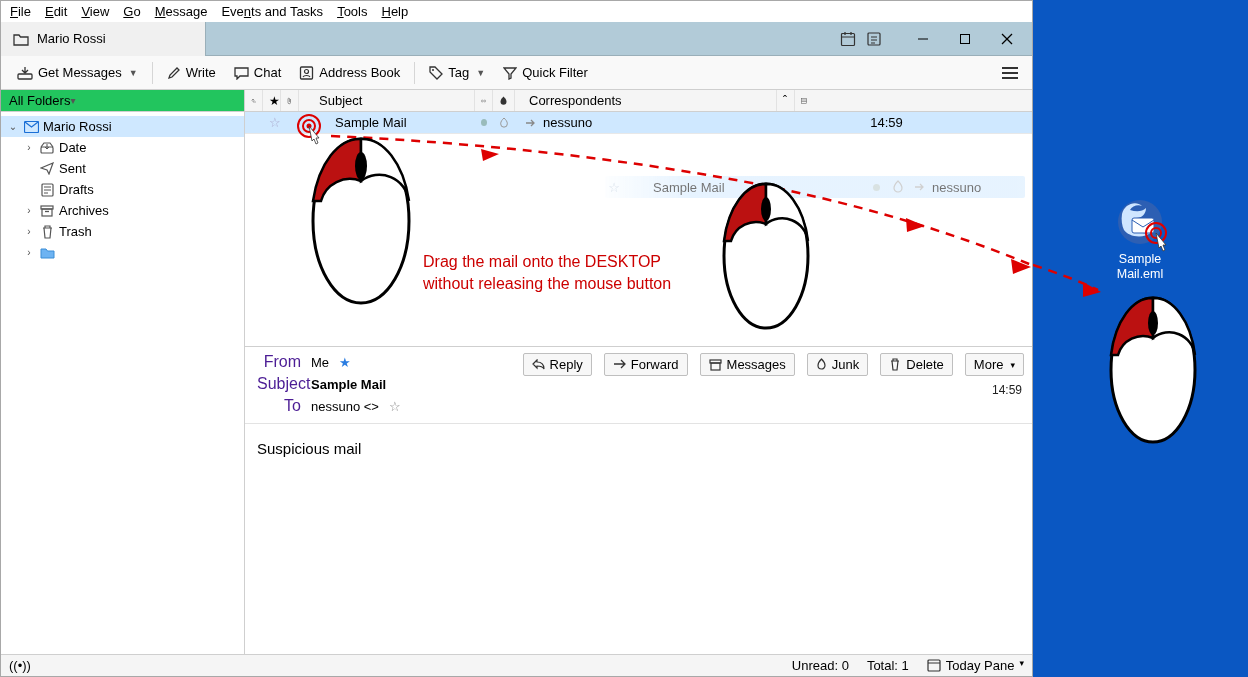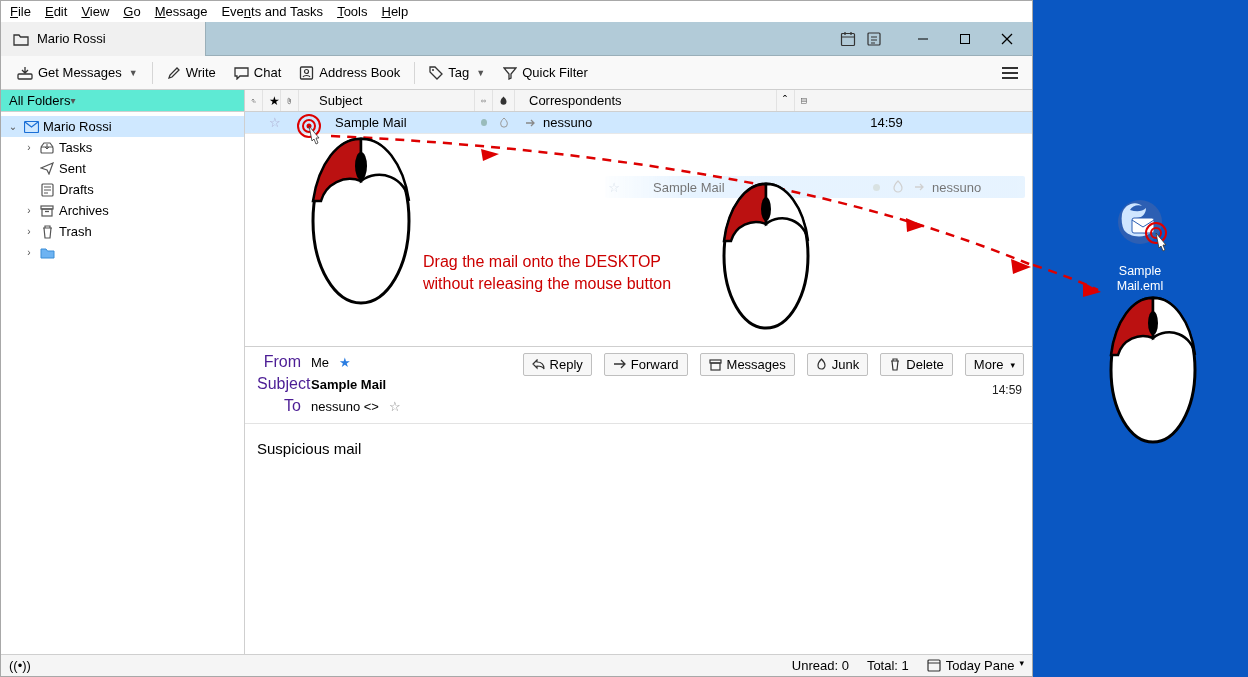--- a/index.html
+++ b/index.html
@@ -24,21 +24,21 @@
   .tbtn .dd{font-size:9px;margin-left:2px;color:#555}
   .sep{width:1px;height:22px;background:#d6d6d6;margin:0 4px}
   .spacer{flex:1}
   .search{display:flex;align-items:center;border:1px solid #bfbfbf;border-radius:2px;background:#fff;height:25px;width:370px;padding:0 6px;gap:6px}
   .search input{border:none;outline:none;flex:1;font-size:13px;background:transparent}
   .hamb{width:28px;display:flex;flex-direction:column;gap:3px;align-items:center;justify-content:center;margin-left:8px}
   .hamb div{width:16px;height:2px;background:#333}
   
   .main{flex:1;display:flex;min-height:0}
   .sidebar{width:244px;border-right:1px solid #cfcfcf;background:#fff;display:flex;flex-direction:column}
-  .sbhdr{height:22px;border-bottom:1px solid #cfcfcf;background:#5eead4;display:flex;align-items:center;justify-content:flex-start;padding:0 8px;font-size:12px}
+  .sbhdr{height:22px;border-bottom:1px solid #cfcfcf;background:#22c55e;display:flex;align-items:center;justify-content:flex-start;padding:0 8px;font-size:12px}
   .tree{padding:4px 0}
   .trow{display:flex;align-items:center;height:21px;padding-left:6px;gap:4px}
   .trow.sel{background:#cfe8ff}
   .twist{width:12px;text-align:center;color:#555;font-size:10px}
   .trow.ind{padding-left:22px}
   .ticon{width:16px;height:16px;display:flex;align-items:center;justify-content:center}
   .content{flex:1;display:flex;flex-direction:column;min-width:0;position:relative}
   
   .lhdr{height:22px;border-bottom:1px solid #cfcfcf;background:#f5f5f5;display:flex;align-items:center}
   .lcol{border-right:1px solid #e2e2e2;height:100%;display:flex;align-items:center;padding:0 6px;font-size:12px}
@@ -219,21 +219,21 @@
           </div>
           <div class="trow ind">
               <span class="twist">›</span>
               <span class="ticon">
                 <svg width="14" height="12" viewBox="0 0 14 12">
                   <rect x="1" y="5" width="12" height="6" rx="1" fill="none" stroke="#555" stroke-width="1.2"></rect>
                   <path d="M1 5l3-4h6l3 4" fill="none" stroke="#555" stroke-width="1.2"></path>
                   <path d="M7 2v5M5 5l2 2 2-2" fill="none" stroke="#555" stroke-width="1"></path>
                 </svg>
               </span>
-              <span>Tasks</span>
+              <span>Date</span>
             </div>
           <div class="trow ind">
               <span class="twist"></span>
               <span class="ticon">
                 <svg width="14" height="13" viewBox="0 0 14 13">
                   <path d="M1 6l12-5-4 11-2-4z" fill="none" stroke="#555" stroke-width="1.2"></path>
                 </svg>
               </span>
               <span>Sent</span>
             </div>
@@ -493,17 +493,17 @@
       <circle cx="123" cy="233" r="5" fill="none" stroke="#d00" stroke-width="2"></circle>
       <path d="M123 233 l10 12 l-3 0 l2 5 l-2 1 l-2-5 l-2 2 z" fill="#fff" stroke="#333" stroke-width="0.8"></path>
 
       <g transform="translate(75,290)">
         <ellipse cx="45" cy="80" rx="42" ry="72" fill="#fff" stroke="#000" stroke-width="3"></ellipse>
         <path d="M3 65 A42 72 0 0 1 45 8 V48 A26 26 0 0 0 10 65 z" fill="#b11" stroke="#000" stroke-width="2.5"></path>
         <path d="M45 8 A42 72 0 0 1 87 65 A26 26 0 0 0 45 48 z" fill="#fff" stroke="#000" stroke-width="2.5"></path>
         <ellipse cx="45" cy="33" rx="5" ry="12" fill="#000"></ellipse>
       </g>
     </svg>
-    <div class="dfile" style="top:264px">
+    <div class="dfile" style="top:252px">
       <div style="color:#fff;font-size:12.5px;line-height:1.2">Sample Mail.eml</div>
     </div>
   </div>
 </div>
 
 </body></html>

